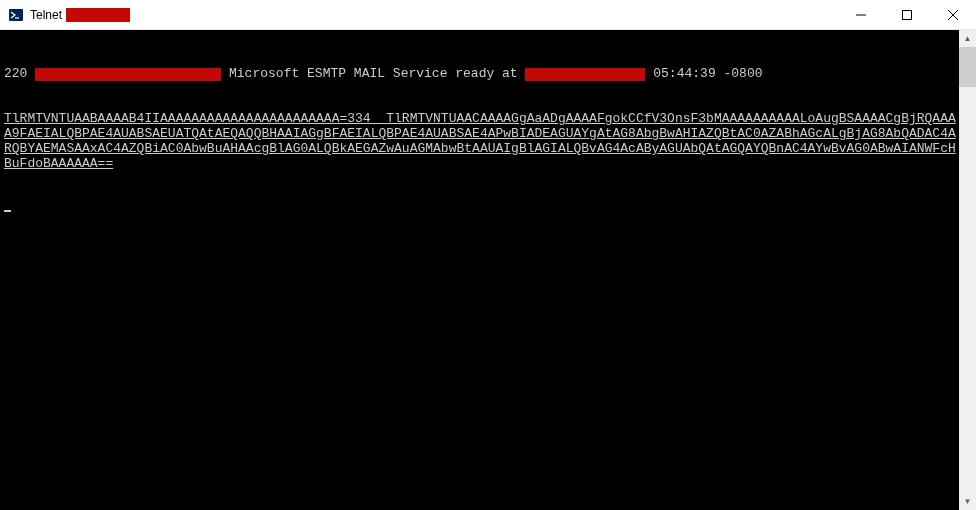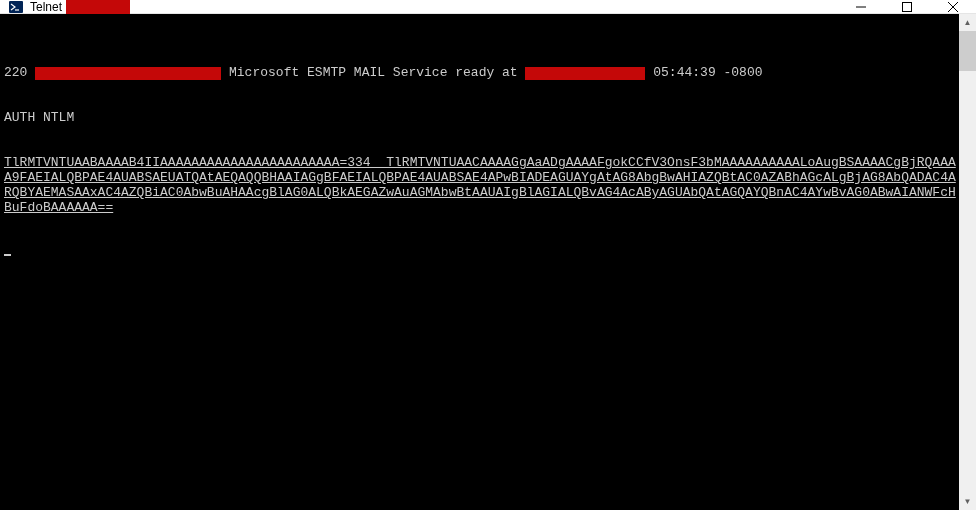--- a/index.html
+++ b/index.html
@@ -1,25 +1,25 @@
 <!DOCTYPE html>
 <html><head>
   <meta charset="utf-8">
   <style>
     * { margin: 0; padding: 0; box-sizing: border-box; }
     body { font-family: "Segoe UI", Tahoma, sans-serif; background: #f0f0f0; width: 976px; height: 510px; overflow: hidden; display: flex; flex-direction: column; }
-    .title-bar { height: 14px; background: #ffffff; display: flex; align-items: center; padding: 0 0 0 8px; border-bottom: 1px solid #e5e5e5; }
+    .title-bar { height: 30px; background: #ffffff; display: flex; align-items: center; padding: 0 0 0 8px; border-bottom: 1px solid #e5e5e5; }
     .title-bar .icon { width: 16px; height: 16px; margin-right: 6px; display: inline-flex; align-items: center; justify-content: center; }
     .title-bar .title-text { font-size: 12px; color: #000; display: inline-flex; align-items: center; gap: 4px; }
     .title-bar .redact { display: inline-block; height: 14px; background: #c40808; }
     .title-bar .window-controls { margin-left: auto; display: flex; }
     .title-bar .ctrl { width: 46px; height: 30px; display: flex; align-items: center; justify-content: center; font-size: 10px; color: #000; }
     .title-bar .ctrl svg { stroke: #000; }
     .terminal-wrap { flex: 1; display: flex; background: #000; }
-    .terminal { flex: 1; background: #000000; color: #cccccc; font-family: Consolas, "Courier New", monospace; font-size: 13px; line-height: 15px; padding: 21px 0 4px 4px; white-space: pre; overflow: hidden; position: relative; }
+    .terminal { flex: 1; background: #000000; color: #cccccc; font-family: Consolas, "Courier New", monospace; font-size: 13px; line-height: 15px; padding: 6px 0 4px 4px; white-space: pre; overflow: hidden; position: relative; }
     .terminal .line { white-space: pre; }
     .terminal .wrapline { white-space: pre-wrap; word-break: break-all; text-decoration: underline; }
     .redblock { display: inline-block; height: 13px; background: #c40808; vertical-align: text-bottom; }
     .cursor { display: inline-block; width: 7px; height: 2px; background: #cccccc; margin-top: 2px; }
     .scrollbar { width: 17px; background: #f0f0f0; display: flex; flex-direction: column; }
     .scrollbar .sb-btn { height: 17px; display: flex; align-items: center; justify-content: center; color: #606060; font-size: 8px; }
     .scrollbar .sb-track { flex: 1; background: #f0f0f0; position: relative; }
     .scrollbar .sb-thumb { position: absolute; top: 0; left: 0; right: 0; height: 40px; background: #cdcdcd; }
   </style>
 </head>
@@ -53,21 +53,20 @@
           <line x1="0" y1="0" x2="10" y2="10" stroke-width="1"></line>
           <line x1="10" y1="0" x2="0" y2="10" stroke-width="1"></line>
         </svg>
     </div>
   </div>
 </div>
 
 <div class="terminal-wrap">
   <div class="terminal">
     <div class="line"><span>220 </span><span class="redblock" id="r1a" style="width: 186px;"></span><span> Microsoft ESMTP MAIL Service ready at </span><span class="redblock" id="r1b" style="width: 120px;"></span><span> 05:44:39 -0800</span></div>
-    <div class="line"><span>AUTH NTLM</span></div>
     <div class="wrapline"><span>TlRMTVNTUAABAAAAB4IIAAAAAAAAAAAAAAAAAAAAAAA=334  TlRMTVNTUAACAAAAGgAaADgAAAAFgokCCfV3OnsF3bMAAAAAAAAAALoAugBSAAAACgBjRQAAAA9FAEIALQBPAE4AUABSAEUATQAtAEQAQQBHAAIAGgBFAEIALQBPAE4AUABSAE4APwBIADEAGUAYgAtAG8AbgBwAHIAZQBtAC0AZABhAGcALgBjAG8AbQADAC4ARQBYAEMASAAxAC4AZQBiAC0AbwBuAHAAcgBlAG0ALQBkAEGAZwAuAGMAbwBtAAUAIgBlAGIALQBvAG4AcAByAGUAbQAtAGQAYQBnAC4AYwBvAG0ABwAIANWFcHBuFdoBAAAAAA==</span></div>
     <div class="line"><span class="cursor"></span></div>
   </div>
   <div class="scrollbar">
     <div class="sb-btn">▲</div>
     <div class="sb-track">
       <div class="sb-thumb"></div>
     </div>
     <div class="sb-btn">▼</div>
   </div>

